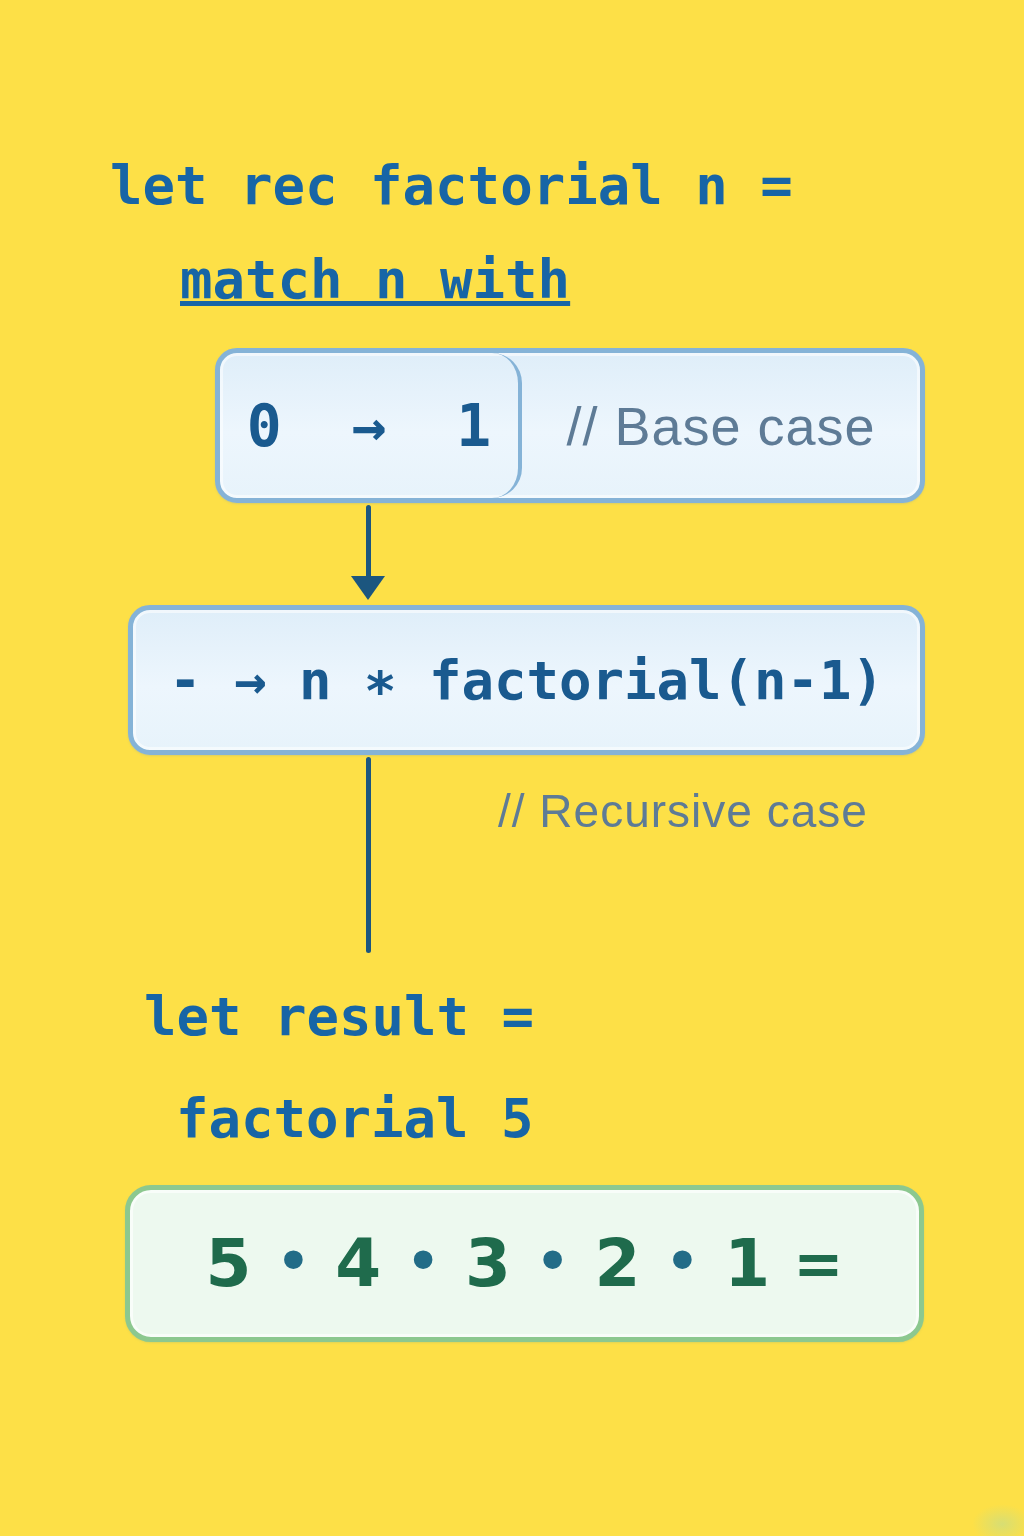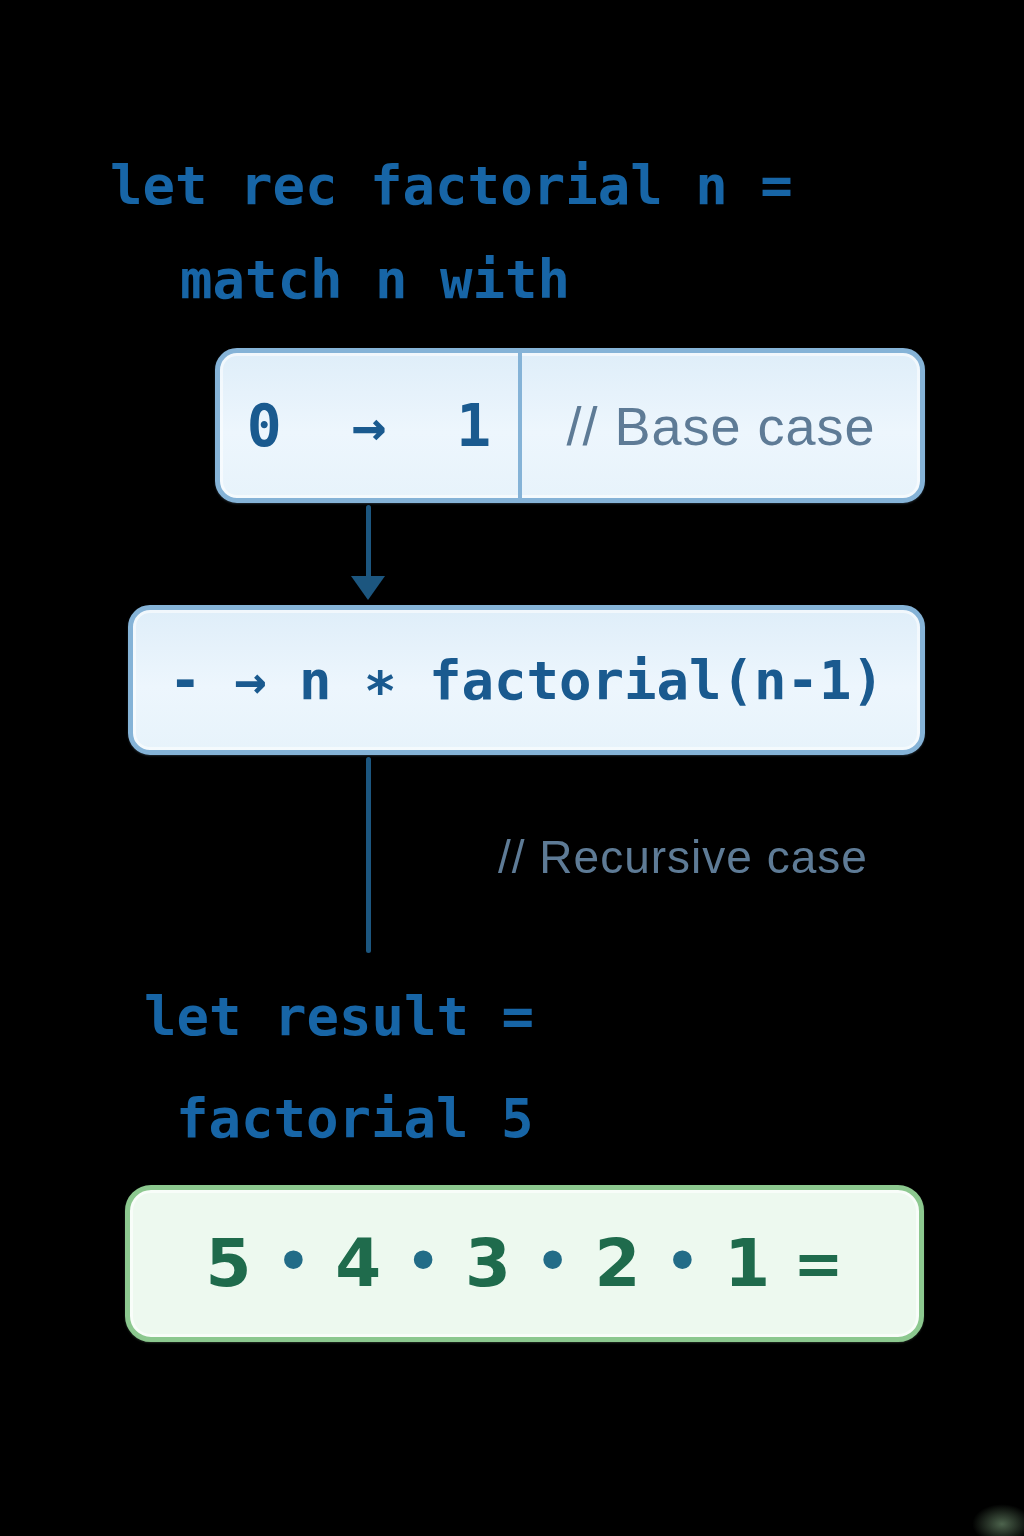--- a/index.html
+++ b/index.html
@@ -1,36 +1,36 @@
 <!DOCTYPE html>
 <html><head>
 <meta charset="utf-8">
 <style>
   html, body { margin: 0; padding: 0; background: #ffffff; }
   .canvas {
     position: relative;
     width: 1024px;
     height: 1536px;
-    background: #000000;
+    background: #fde047;
     overflow: hidden;
     font-family: "DejaVu Sans Mono", monospace;
   }
 
   
   .code-line {
     position: absolute;
     font-family: "DejaVu Sans Mono", monospace;
     font-weight: bold;
     font-size: 54px;
     line-height: 1.15;
     color: #1765a6;
     white-space: pre;
   }
   .line1 { left: 110px; top: 155px; }
-  .line2 { left: 180px; top: 249px; }
+  .line2 { left: 180px; top: 249px; text-decoration: underline; }
   .line3 { left: 112px; top: 986px; margin-left: 32px; }
   .line4 { left: 176px; top: 1088px; }
 
   
   .case-box {
     position: absolute;
     border: 5px solid #85b3d7;
     border-radius: 22px;
     background: linear-gradient(180deg, #dfeef9 0%, #edf6fd 55%, #e7f3fb 100%);
     box-shadow: inset 0 0 0 3px rgba(255,255,255,0.55), 0 1px 2px rgba(120,160,190,0.25);
@@ -40,20 +40,21 @@
   }
   .box1 { left: 215px; top: 348px; width: 710px; height: 155px; }
   .box2 { left: 128px; top: 605px; width: 797px; height: 150px; justify-content: center; }
 
   .cell {
     height: 100%;
     display: flex;
     align-items: center;
     justify-content: center;
     box-sizing: border-box;
+    border-radius: 30px;
   }
   .pattern-cell {
     width: 302px;
     border-right: 4px solid #85b3d7;
     font-family: "DejaVu Sans Mono", monospace;
     font-weight: bold;
     font-size: 58px;
     color: #1a5a8f;
     white-space: pre;
   }
@@ -91,21 +92,20 @@
   .line-down { left: 366px; top: 757px; height: 196px; }
 
   .recursive-comment {
     position: absolute;
     left: 498px; top: 784px;
     font-family: "Liberation Sans", sans-serif;
     font-size: 46px;
     color: #5e7b96;
     letter-spacing: 1px;
     white-space: pre;
-    margin-top: 46px;
   }
 
   
   .result-box {
     position: absolute;
     left: 125px; top: 1185px;
     width: 799px; height: 157px;
     border: 5px solid #8cc88f;
     border-radius: 26px;
     background: #edf9ef;

